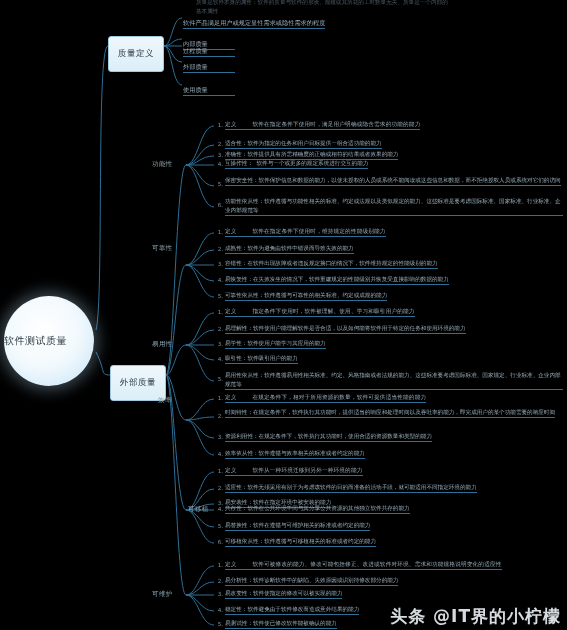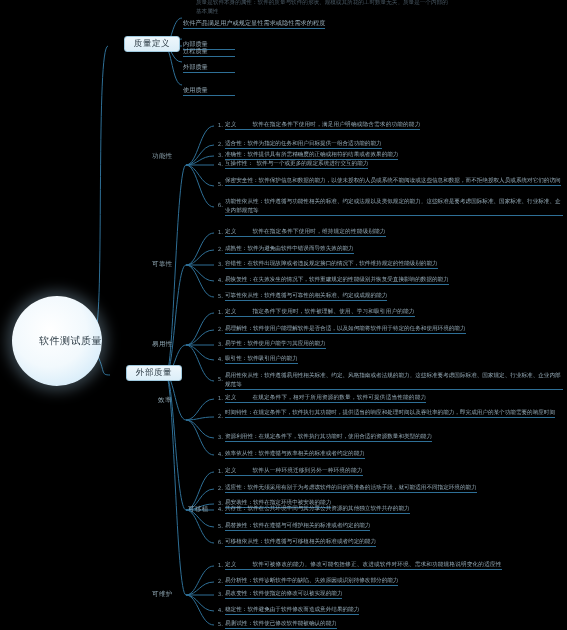--- a/index.html
+++ b/index.html
@@ -8,35 +8,34 @@
     font-family:"DejaVu Sans","Liberation Sans",sans-serif;
     color:#cfd8dc;
   }
   #map{position:absolute;inset:0;width:567px;height:630px;}
   svg.links{position:absolute;left:0;top:0;width:567px;height:630px;pointer-events:none;}
 
   
   .node{position:absolute;box-sizing:border-box;}
 
   .root{
-    left:12px;top:296px;width:90px;height:90px;border-radius:50%;
+    left:4px;top:296px;width:90px;height:90px;border-radius:50%;
     background:radial-gradient(circle at 42% 38%,#ffffff 0%,#f2f9fd 48%,#dbeefa 74%,#bcdff3 100%);
     box-shadow:0 0 14px 5px rgba(180,220,245,.30);
-    display:flex;align-items:center;justify-content:flex-end;
+    display:flex;align-items:center;justify-content:flex-start;
   }
   .root .lbl{
     font-size:10px;color:#2b3a44;letter-spacing:.5px;white-space:nowrap;
   }
 
   .lvl1{
     background:linear-gradient(180deg,#eef7fc 0%,#dceef8 100%);
     border:1px solid #9fc9de;border-radius:3px;
     display:flex;align-items:center;justify-content:center;
-    height:16px;
-    margin-left:16px;
+    height:36px;
   }
   .lvl1 .lbl{font-size:8.5px;color:#2b3a44;letter-spacing:.6px;white-space:nowrap;}
 
   .lvl2{
     display:flex;align-items:center;
   }
   .lvl2 .lbl{
     font-size:6.5px;color:#8fa6b2;letter-spacing:.4px;white-space:nowrap;
   }
 
@@ -161,24 +160,24 @@
   <div class="simple" style="left:183px;top:38px;margin-top:0;">
     <span class="txt">过程质量</span>
   </div>
   <div class="simple" style="left:183px;top:54px;">
     <span class="txt">外部质量</span>
   </div>
   <div class="simple" style="left:183px;top:77px;">
     <span class="txt">使用质量</span>
   </div>
 
-  <div class="node lvl2" style="left:152px;top:152px;">
+  <div class="node lvl2" style="left:152px;top:160px;">
     <span class="lbl">功能性</span>
   </div>
-  <div class="node lvl2" style="left:152px;top:260px;">
+  <div class="node lvl2" style="left:152px;top:244px;">
     <span class="lbl">可靠性</span>
   </div>
   <div class="node lvl2" style="left:152px;top:340px;justify-content:center;">
     <span class="lbl">易用性</span>
   </div>
   <div class="node lvl2" style="left:158px;top:396px;">
     <span class="lbl">效率</span>
   </div>
   <div class="node lvl2" style="left:152px;top:505px;margin-left:36px;">
     <span class="lbl">可移植</span>
@@ -310,14 +309,15 @@
   </div>
   <div class="leaf" style="left:215px;top:605px;">
     <span class="num">4.</span>
     <span class="txt">稳定性：软件避免由于软件修改而造成意外结果的能力</span>
   </div>
   <div class="leaf" style="left:215px;top:619px;">
     <span class="num">5.</span>
     <span class="txt">易测试性：软件使已修改软件能被确认的能力</span>
   </div>
 
+  <div class="watermark">头条 @IT界的小柠檬</div>
 
 </div>
 
 </body></html>

